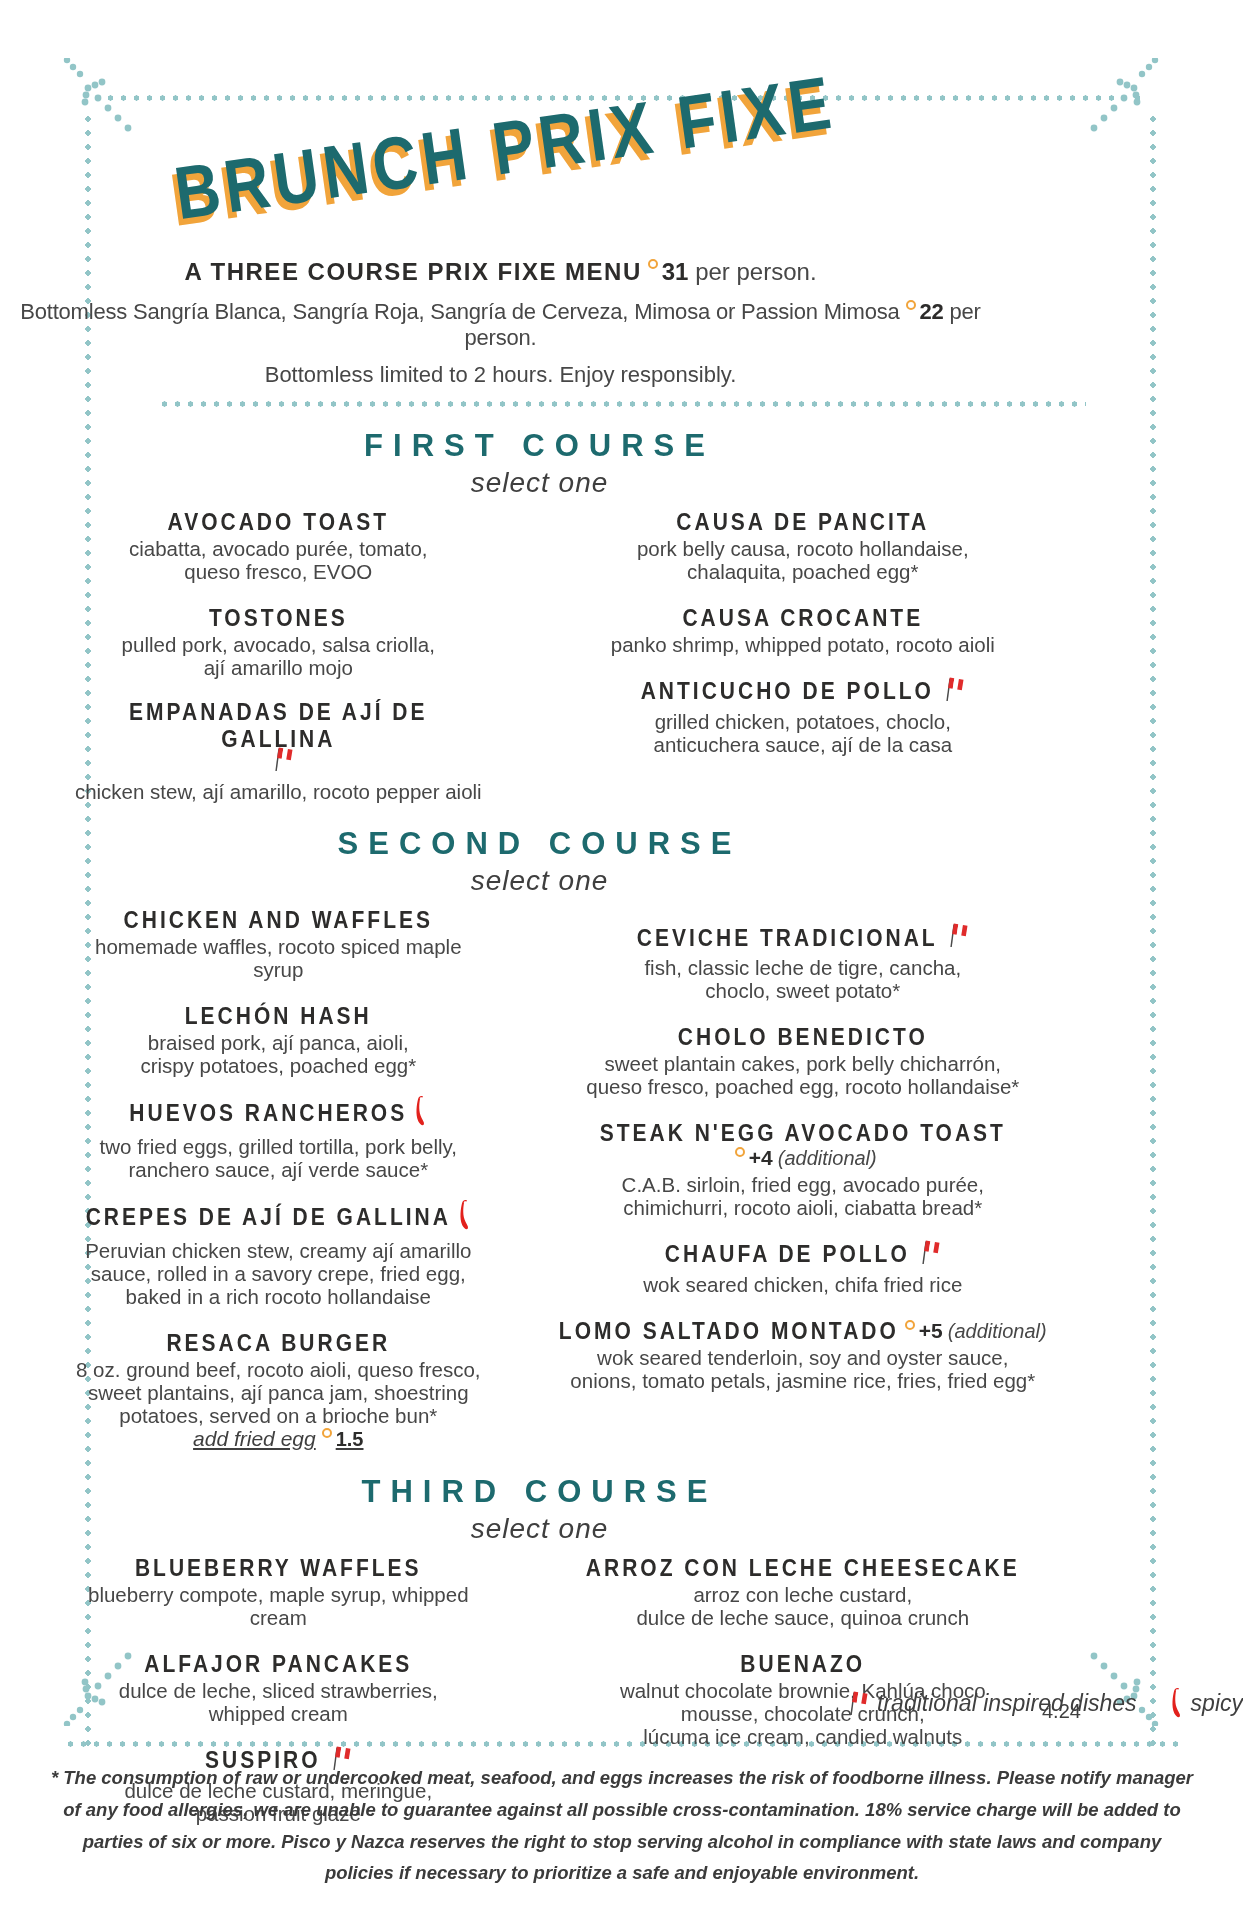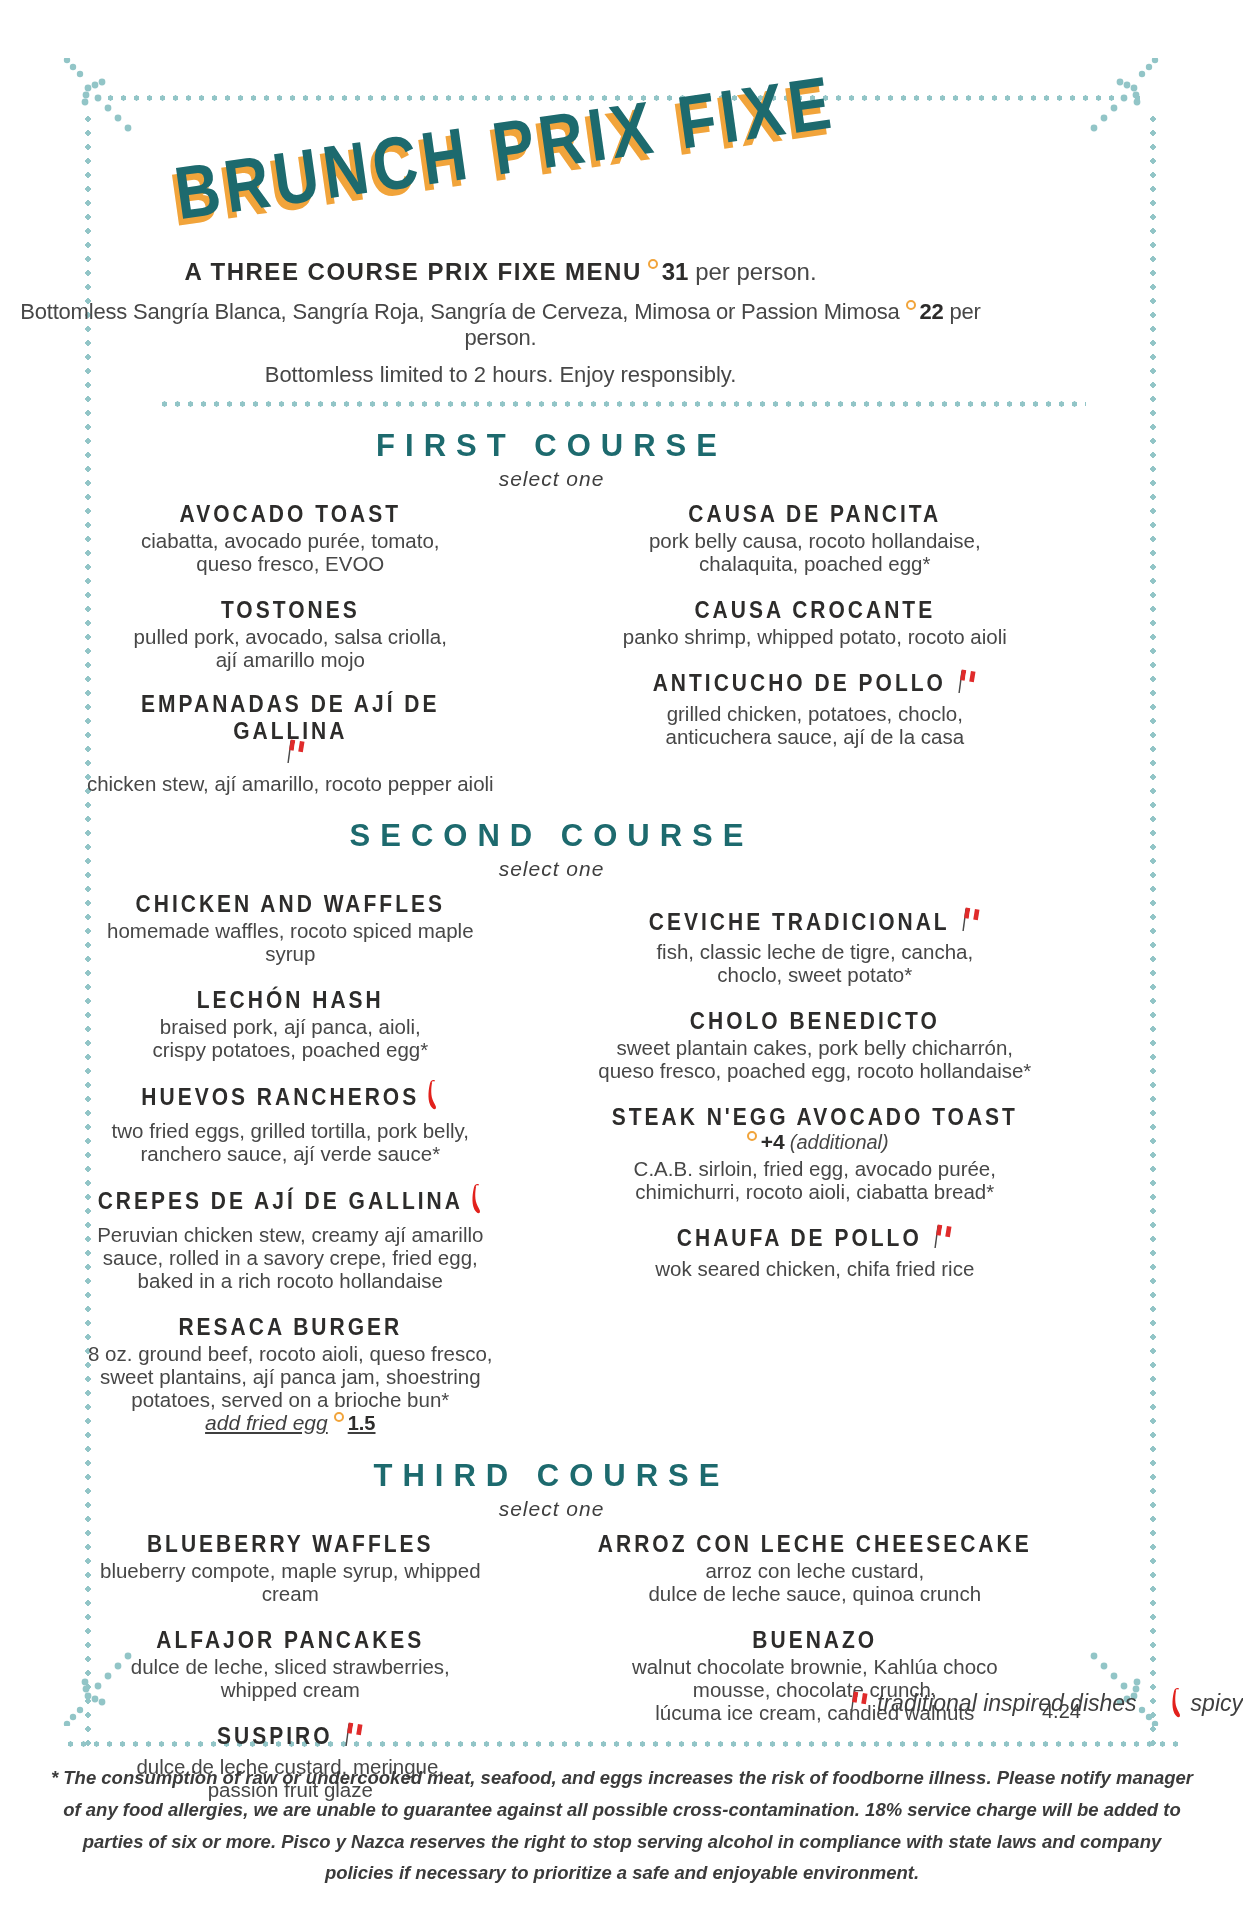--- a/index.html
+++ b/index.html
@@ -29,24 +29,24 @@
   .intro-line1{font-size:24px;color:#474747;}
   .distress{font-weight:bold;color:#2d2c2b;letter-spacing:1.5px;}
   .intro-line2{font-size:22px;margin-top:13px;color:#474747;letter-spacing:-0.2px;}
   .intro-line3{font-size:22px;margin-top:11px;color:#474747;}
   .price-num{font-weight:bold;color:#2d2c2b;}
   .deg{display:inline-block;width:6px;height:6px;border:2px solid #f1a43b;border-radius:50%;
        vertical-align:top;margin:1px 4px 0 6px;}
   .divider{position:absolute;left:158px;top:400px;width:928px;}
 
   
-  .courses{position:absolute;left:0;top:428px;width:1079px;padding-left:12px;}
+  .courses{position:absolute;left:0;top:428px;width:1079px;}
   .course-header{margin:0;text-align:center;font-size:31px;font-weight:bold;letter-spacing:10px;
                  color:#1d6a6e;}
-  .course-sub{text-align:center;font-size:21px;font-style:italic;color:#3f3f3f;margin-top:3px;
+  .course-sub{text-align:center;font-size:28px;font-style:italic;color:#3f3f3f;margin-top:3px;
               letter-spacing:1px;}
   .cols{display:flex;padding-left:70px;margin-top:11px;align-items:flex-start;}
   .col-left{width:460px;}
   .col-right{width:610px;margin-left:40px;}
   .stagger{margin-top:18px;}
   .item{text-align:center;margin-bottom:23px;}
   .item-name-row{line-height:1.15;}
   .item-name{display:inline-block;font-weight:bold;font-size:21px;letter-spacing:3px;color:#2d2c2b;
              transform:scaleY(1.1);}
   .icon{display:inline-block;vertical-align:middle;margin-left:7px;transform:translateY(-5px);}
@@ -338,20 +338,28 @@
         <g transform="rotate(9 9.8 2.6)">
           <rect x="9.4" y="1.6" width="5" height="11.6" fill="#e02b2b"></rect>
           <rect x="14.4" y="1.6" width="5" height="11.6" fill="#ffffff"></rect>
           <rect x="19.4" y="1.6" width="5" height="11.6" fill="#e02b2b"></rect>
         </g>
       </svg>
     </div>
     <div class="item-desc">wok seared chicken, chifa fried rice</div>
 
   </div>
+            <div class="item">
+    <div class="item-name-row">
+      <span class="item-name">LOMO SALTADO MONTADO</span><span class="price-wrap"><span class="deg"></span><span class="price-amt">+5</span><span class="price-note">(additional)</span></span>
+    </div>
+    <div class="item-desc">wok seared tenderloin, soy and oyster sauce,
+onions, tomato petals, jasmine rice, fries, fried egg*</div>
+
+  </div>
           </div>
       </div>
     </section>
 
     <section class="course">
       <h2 class="course-header">THIRD COURSE</h2>
       <div class="course-sub">select one</div>
       <div class="cols">
         <div class="col-left">
             <div class="item">

